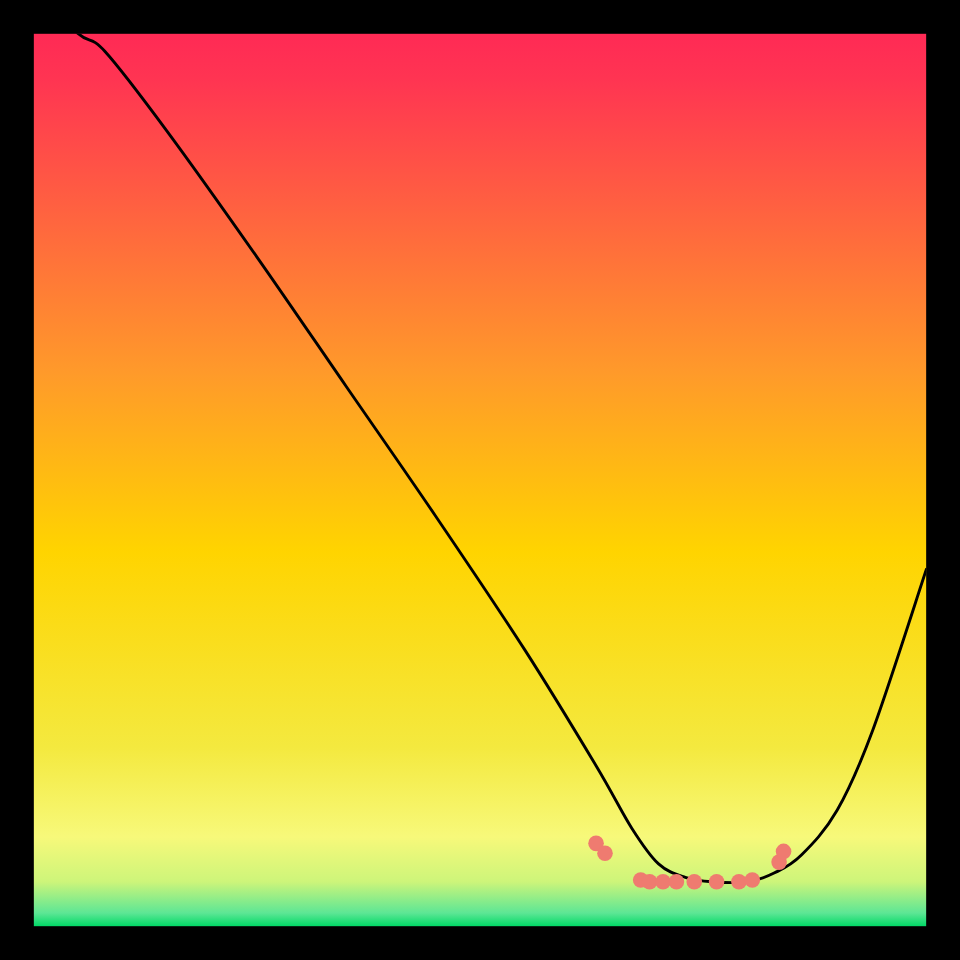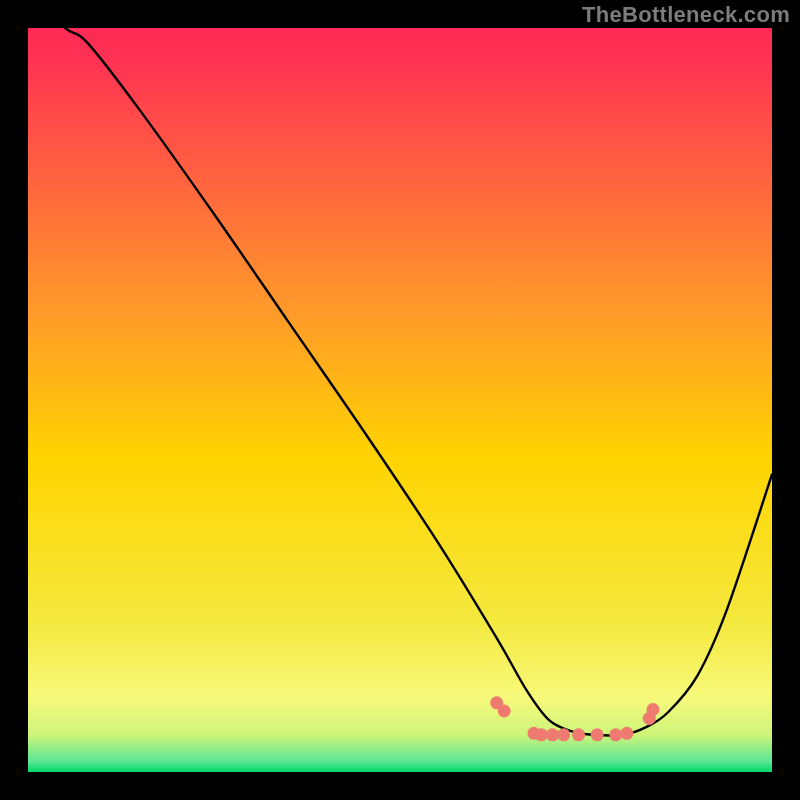--- a/index.html
+++ b/index.html
@@ -44,21 +44,20 @@
   }
   .dot {
     fill: #ef7b70;
     stroke: none;
   }
 </style>
 </head>
 <body>
 
 <div class="wrap">
-  <div class="watermark">TheBottleneck.com</div>
 
   <svg class="chart" viewBox="0 0 744 744" preserveAspectRatio="none">
     <defs>
       <linearGradient id="bg-grad" x1="0" y1="0" x2="0" y2="1">
         <stop offset="0%" stop-color="#ff2a55"></stop>
         <stop offset="5%" stop-color="#ff3452"></stop>
         <stop offset="38%" stop-color="#ff9a2a"></stop>
         <stop offset="58%" stop-color="#ffd400"></stop>
         <stop offset="80%" stop-color="#f4e93f"></stop>
         <stop offset="90%" stop-color="#f7f97a"></stop>

